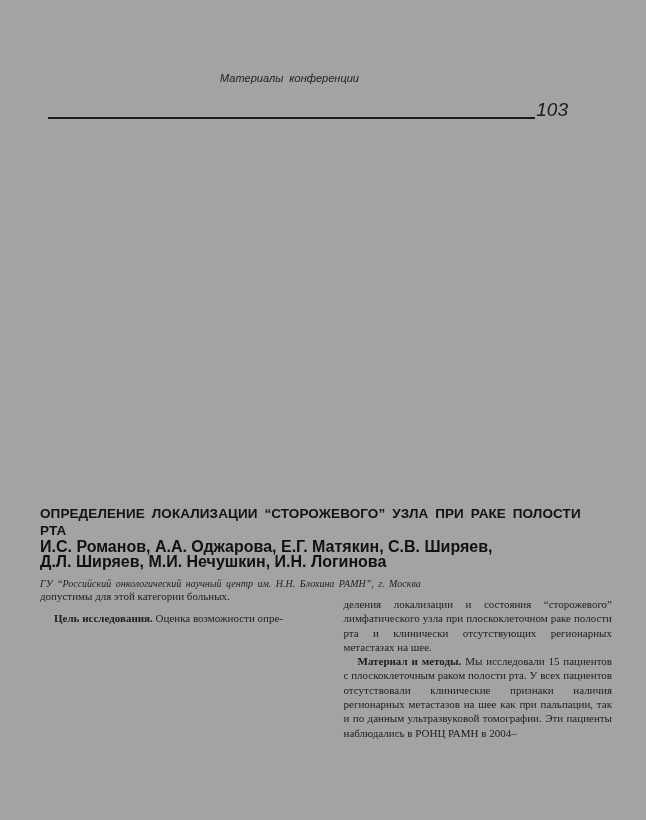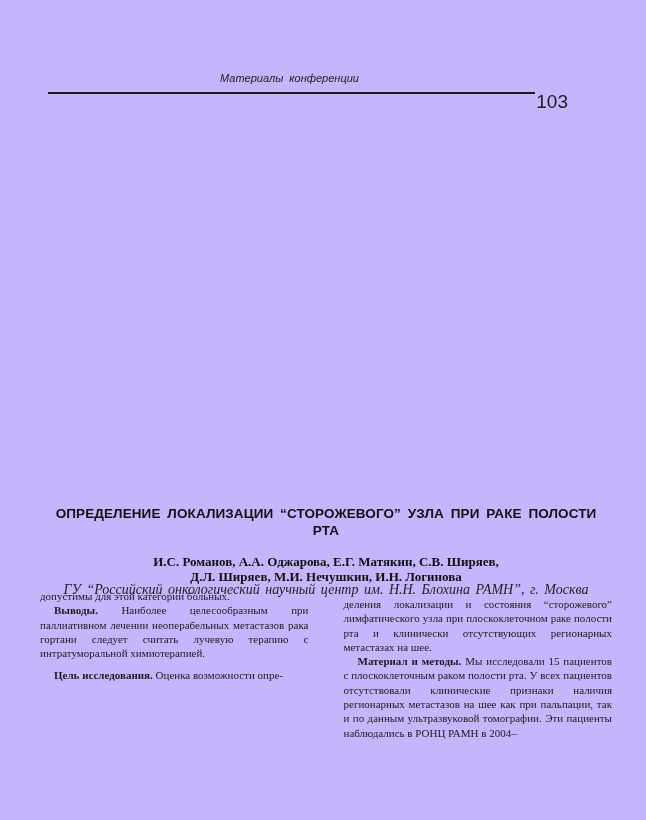--- a/index.html
+++ b/index.html
@@ -1,21 +1,21 @@
 <!DOCTYPE html>
 <html lang="ru"><head>
 <meta charset="utf-8">
 <style>
   html, body { margin: 0; padding: 0; background: #e8e8e8; }
   .page {
     position: relative;
     width: 646px;
     height: 820px;
     margin: 0 auto;
-    background: #c4b5fd;
+    background: #a3a3a3;
     color: #1c1c1c;
     overflow: hidden;
     font-family: "Liberation Serif", serif;
   }
 
   
   .running-title {
     position: absolute;
     top: 71px;
     left: 48px;
@@ -23,26 +23,27 @@
     text-align: center;
     font-family: "Liberation Sans", sans-serif;
     font-style: italic;
     font-size: 11px;
     line-height: 14px;
     word-spacing: 3px;
     color: #222;
   }
   .rule-row {
     position: absolute;
-    top: 92px;
+    top: 102px;
     left: 48px;
     width: 520px;
     height: 17px;
     display: flex;
-    align-items: flex-start;
+    align-items: flex-end;
+    font-style: italic;
   }
   .rule {
     flex: 1 1 auto;
     height: 0;
     border-top: 2px solid #1c1c1c;
   }
   .page-number {
     flex: 0 0 auto;
     font-family: "Liberation Sans", sans-serif;
     font-size: 19px;
@@ -50,44 +51,43 @@
     margin-left: 1px;
     color: #1c1c1c;
   }
 
   
   .article-head {
     position: absolute;
     top: 505px;
     left: 40px;
     width: 572px;
-    text-align: center;
   }
   .title {
     margin: 0;
     font-family: "Liberation Sans", sans-serif;
     font-weight: bold;
     font-size: 13.5px;
     line-height: 17px;
     word-spacing: 3px;
     letter-spacing: 0.1px;
     color: #111;
   }
   .authors {
-    margin-top: 15px;
-    font-family: Liberation Serif, serif;
+    font-family: Liberation Sans, sans-serif;
     font-weight: bold;
-    font-size: 13px;
+    font-size: 16px;
     line-height: 15px;
     color: #111;
   }
   .affiliation {
+    margin-top: 9px;
     font-family: "Liberation Serif", serif;
     font-style: italic;
-    font-size: 14px;
+    font-size: 10px;
     line-height: 12px;
     word-spacing: 2px;
     color: #222;
   }
 
   
   .columns {
     position: absolute;
     top: 589px;
     left: 40px;
@@ -128,21 +128,20 @@
       <div>И.С. Романов, А.А. Оджарова, Е.Г. Матякин, С.В. Ширяев,</div>
       <div>Д.Л. Ширяев, М.И. Нечушкин, И.Н. Логинова</div>
     </div>
     <div class="affiliation">ГУ “Российский онкологический научный центр им. Н.Н. Блохина РАМН”, г. Москва</div>
   </section>
 
   <section class="columns">
 
     <div class="col col-left">
       <p class="noindent">допустимы для этой категории больных.</p>
-      <p><span class="lead">Выводы.</span><span> Наиболее целесообразным при паллиативном лечении неоперабельных метастазов рака гортани следует считать лучевую терапию с интратуморальной химиотерапией.</span></p>
       <p class="goal"><span class="lead">Цель исследования.</span><span> Оценка возможности опре-</span></p>
     </div>
 
     <div class="col col-right">
       <p class="noindent">деления локализации и состояния “сторожевого” лимфатического узла при плоскоклеточном раке полости рта и клинически отсутствующих регионарных метастазах на шее.</p>
       <p><span class="lead">Материал и методы.</span><span> Мы исследовали 15 пациентов с плоскоклеточным раком полости рта. У всех пациентов отсутствовали клинические признаки наличия регионарных метастазов на шее как при пальпации, так и по данным ультразвуковой томографии. Эти пациенты наблюдались в РОНЦ РАМН в 2004–</span></p>
     </div>
 
   </section>
 

